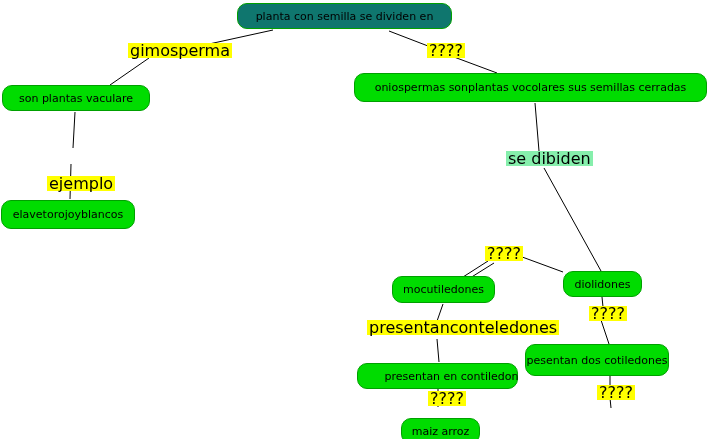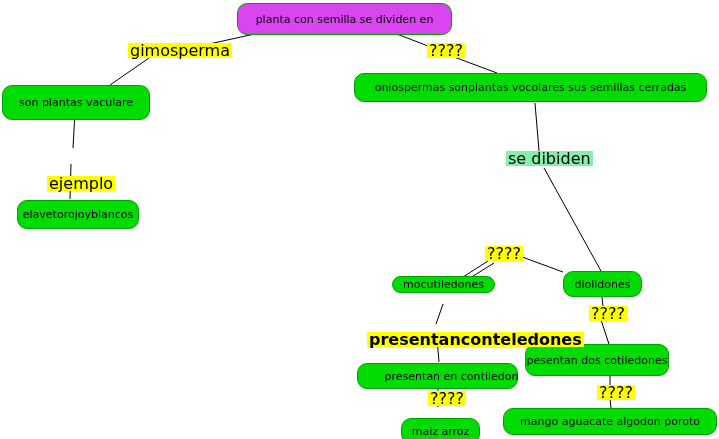--- a/index.html
+++ b/index.html
@@ -68,32 +68,31 @@
       <line x1="443" y1="304" x2="436" y2="324" stroke="#000000" stroke-width="1"></line>
       <line x1="437" y1="339" x2="439" y2="362" stroke="#000000" stroke-width="1"></line>
       <line x1="438" y1="389" x2="438" y2="393" stroke="#000000" stroke-width="1"></line>
       <line x1="438" y1="404" x2="438" y2="407" stroke="#000000" stroke-width="1"></line>
       <line x1="602" y1="297" x2="603" y2="307" stroke="#000000" stroke-width="1"></line>
       <line x1="601" y1="320" x2="609" y2="344" stroke="#000000" stroke-width="1"></line>
       <line x1="610" y1="376" x2="610" y2="386" stroke="#000000" stroke-width="1"></line>
       <line x1="610" y1="398" x2="611" y2="408" stroke="#000000" stroke-width="1"></line>
     </svg>
 
-<div class="concept" style="left: 237px; top: 3px; width: 215px; height: 32px; background: #d946ef; border-color: rgb(0, 160, 0); color: rgb(0, 0, 0);">planta con semilla se dividen en</div>
-    <div class="concept" style="left: 2px; top: 85px; width: 148px; height: 35px; background: rgb(0, 220, 0); border-color: rgb(0, 160, 0); color: rgb(0, 0, 0);">son plantas vaculare</div>
+<div class="concept" style="left: 237px; top: 3px; width: 215px; height: 26px; background: #0f766e; border-color: rgb(0, 160, 0); color: rgb(0, 0, 0);">planta con semilla se dividen en</div>
+    <div class="concept" style="left: 2px; top: 85px; width: 148px; height: 26px; background: rgb(0, 220, 0); border-color: rgb(0, 160, 0); color: rgb(0, 0, 0);">son plantas vaculare</div>
     <div class="concept" style="left: 354px; top: 73px; width: 353px; height: 29px; background: rgb(0, 220, 0); border-color: rgb(0, 160, 0); color: rgb(0, 0, 0);">oniospermas sonplantas vocolares sus semillas cerradas</div>
-    <div class="concept" style="left: 1px; top: 200px; width: 122px; height: 29px; background: rgb(0, 220, 0); border-color: rgb(0, 160, 0); color: rgb(0, 0, 0); margin-left: 16px;">elavetorojoyblancos</div>
-    <div class="concept" style="left: 392px; top: 276px; width: 103px; height: 17px; background: rgb(0, 220, 0); border-color: rgb(0, 160, 0); color: rgb(0, 0, 0);">mocutiledones</div>
+    <div class="concept" style="left: 1px; top: 200px; width: 134px; height: 29px; background: rgb(0, 220, 0); border-color: rgb(0, 160, 0); color: rgb(0, 0, 0);">elavetorojoyblancos</div>
+    <div class="concept" style="left: 392px; top: 276px; width: 103px; height: 27px; background: rgb(0, 220, 0); border-color: rgb(0, 160, 0); color: rgb(0, 0, 0);">mocutiledones</div>
     <div class="concept" style="left: 563px; top: 271px; width: 79px; height: 26px; background: rgb(0, 220, 0); border-color: rgb(0, 160, 0); color: rgb(0, 0, 0);">diolidones</div>
     <div class="concept" style="left: 357px; top: 363px; width: 161px; height: 26px; background: rgb(0, 220, 0); border-color: rgb(0, 160, 0); color: rgb(0, 0, 0); padding-left: 28px;">presentan en contiledon</div>
     <div class="concept" style="left: 401px; top: 407px; width: 79px; height: 26px; background: rgb(0, 220, 0); border-color: rgb(0, 160, 0); color: rgb(0, 0, 0); margin-top: 11px;">maiz arroz</div>
     <div class="concept" style="left: 525px; top: 344px; width: 144px; height: 32px; background: rgb(0, 220, 0); border-color: rgb(0, 160, 0); color: rgb(0, 0, 0);">pesentan dos cotiledones</div>
-    <div class="concept" style="left: 503px; top: 408px; width: 214px; height: 27px; background: rgb(0, 220, 0); border-color: rgb(0, 160, 0); color: rgb(0, 0, 0);">mango aguacate algodon poroto</div>
     <div class="linkword" style="left: 128px; top: 43px; background: rgb(255, 255, 0); color: rgb(0, 0, 0);">gimosperma</div>
     <div class="linkword" style="left: 427px; top: 43px; background: rgb(255, 255, 0); color: rgb(0, 0, 0);">????</div>
     <div class="linkword" style="left: 47px; top: 148px; background: rgb(255, 255, 0); color: rgb(0, 0, 0); margin-top: 28px;">ejemplo</div>
     <div class="linkword" style="left: 506px; top: 151px; background: #86efac; color: rgb(0, 0, 0);">se dibiden</div>
     <div class="linkword" style="left: 485px; top: 246px; background: rgb(255, 255, 0); color: rgb(0, 0, 0);">????</div>
-    <div class="linkword" style="left: 367px; top: 332px; background: rgb(255, 255, 0); color: rgb(0, 0, 0); font-weight: bold;">presentanconteledones</div>
+    <div class="linkword" style="left: 367px; top: 320px; background: rgb(255, 255, 0); color: rgb(0, 0, 0);">presentanconteledones</div>
     <div class="linkword" style="left: 589px; top: 306px; background: rgb(255, 255, 0); color: rgb(0, 0, 0);">????</div>
     <div class="linkword" style="left: 428px; top: 391px; background: rgb(255, 255, 0); color: rgb(0, 0, 0);">????</div>
     <div class="linkword" style="left: 597px; top: 385px; background: rgb(255, 255, 0); color: rgb(0, 0, 0);">????</div>
   </div>
 
 </body></html>

